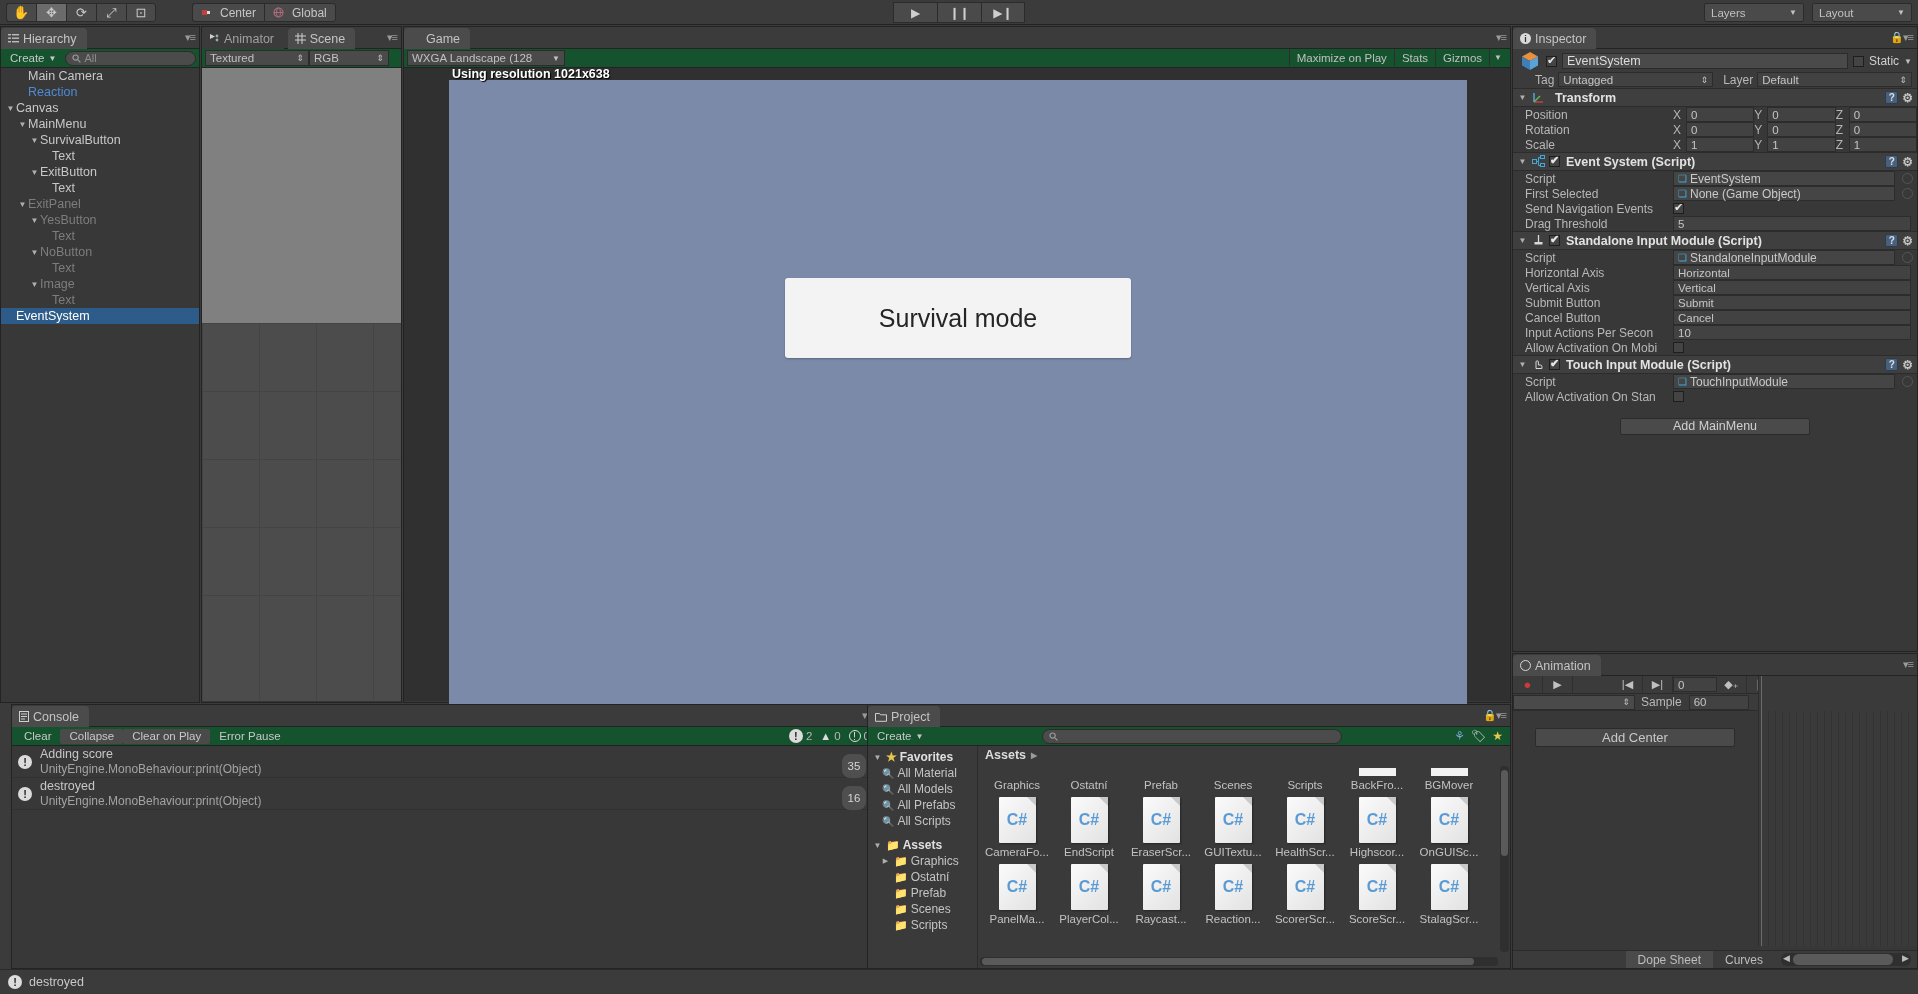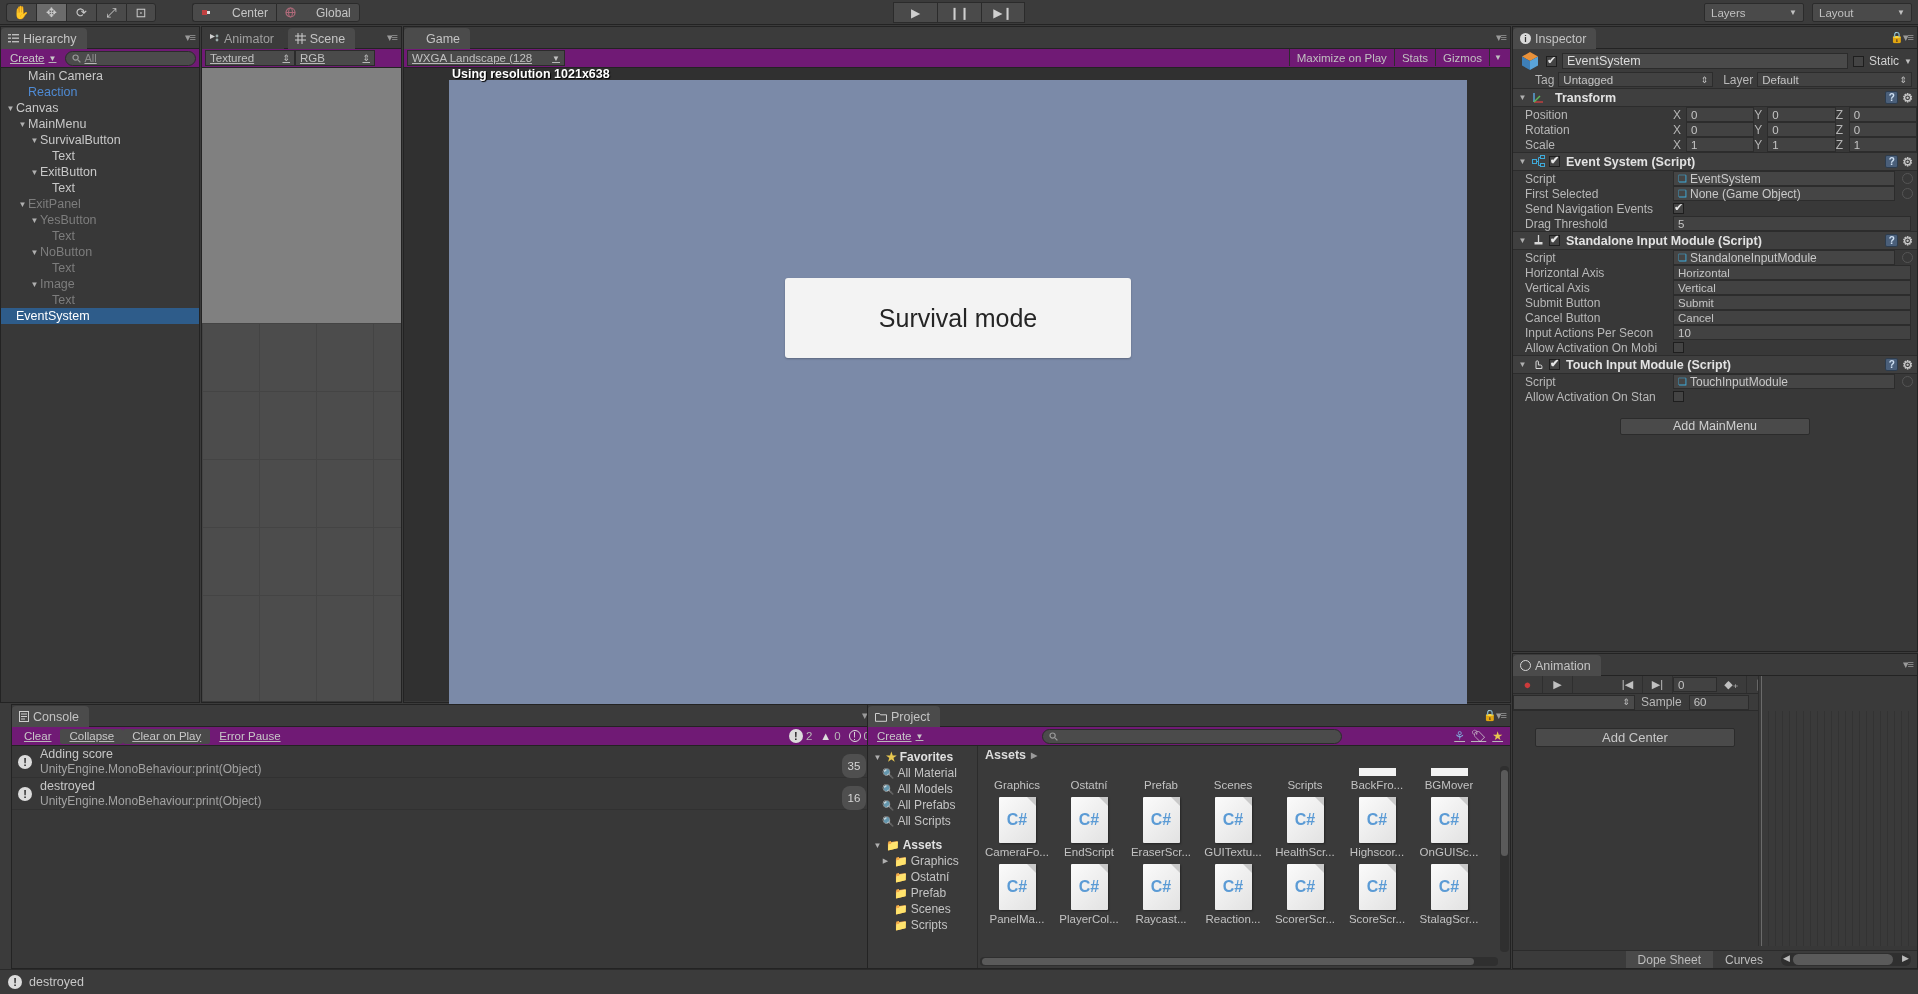--- a/index.html
+++ b/index.html
@@ -17,21 +17,21 @@
   .panel{position:absolute;background:#383838;border:1px solid #232323;}
   .tabbar{height:22px;background:#3b3b3b;position:relative;border-bottom:1px solid #232323;}
   .tab{
     display:inline-flex;align-items:center;gap:4px;height:21px;padding:0 10px 0 7px;
     background:#4b4b4b;color:#c4c4c4;font-size:12.5px;
     border-top-left-radius:4px;border-top-right-radius:4px;
     position:relative;top:1px;
   }
   .tab.inactive{background:#3b3b3b;color:#a0a0a0;}
   .tabmenu{position:absolute;right:4px;top:4px;color:#9a9a9a;font-size:11px;letter-spacing:-1px;}
-  .toolrow{height:19px;background:#701a75;display:flex;align-items:center;gap:3px;padding:0 3px;border-bottom:1px solid #232323;text-decoration:underline;}
+  .toolrow{height:19px;background:#14532d;display:flex;align-items:center;gap:3px;padding:0 3px;border-bottom:1px solid #232323;}
   .btn{
     background:#4a4a4a;border:1px solid #2b2b2b;border-radius:2px;
     color:#c8c8c8;font-size:11.5px;height:15px;line-height:13px;padding:0 6px;display:inline-flex;align-items:center;
   }
   .btn.flat{background:transparent;border:none;}
   .drop{background:#4a4a4a;border:1px solid #2b2b2b;border-radius:2px;color:#c1c1c1;
         font-size:11.5px;height:16px;display:inline-flex;align-items:center;padding:0 4px;gap:20px;}
   .field{background:#424242;border:1px solid #2c2c2c;height:15px;color:#c5c5c5;font-size:11.5px;
         display:flex;align-items:center;padding:0 4px;}
   .chk{width:11px;height:11px;background:#444;border:1px solid #1e1e1e;display:inline-block;position:relative;}
@@ -40,21 +40,21 @@
   
   #toolbar{position:absolute;left:0;top:0;width:1918px;height:25px;background:#3b3b3b;border-bottom:1px solid #232323;}
   .tool-group{position:absolute;top:3px;display:flex;background:#3b3b3b;}
   .tbtn{width:30px;height:19px;background:#4a4a4a;border:1px solid #2b2b2b;border-right:none;
         display:flex;align-items:center;justify-content:center;color:#c9c9c9;font-size:13px;}
   .tbtn:first-child{border-top-left-radius:3px;border-bottom-left-radius:3px;}
   .tbtn:last-child{border-right:1px solid #2b2b2b;border-top-right-radius:3px;border-bottom-right-radius:3px;}
   .tbtn.sel{background:#6b6b6b;}
   .pivot{position:absolute;left:192px;top:3px;display:flex;}
   .pivot > div{height:19px;background:#4a4a4a;border:1px solid #2b2b2b;display:flex;align-items:center;
-    gap:20px;padding:0 8px;color:#c6c6c6;font-size:12px;}
+    gap:8px;padding:0 8px;color:#c6c6c6;font-size:12px;}
   .pivot > div:first-child{border-right:none;border-top-left-radius:3px;border-bottom-left-radius:3px;}
   .pivot > div:last-child{border-top-right-radius:3px;border-bottom-right-radius:3px;}
   .playgrp{position:absolute;left:50%;transform:translateX(-50%);top:2px;display:flex;}
   .playgrp > div{width:44px;height:21px;background:#4a4a4a;border:1px solid #2b2b2b;border-right:none;
     display:flex;align-items:center;justify-content:center;color:#cfcfcf;font-size:12px;}
   .playgrp > div:last-child{border-right:1px solid #2b2b2b;}
   .rightgrp{position:absolute;right:6px;top:3px;display:flex;gap:8px;}
   .rightgrp .drop{width:100px;height:19px;justify-content:space-between;padding:0 6px;}
 
   
@@ -353,21 +353,21 @@
           <line x1="3" y1="0" x2="3" y2="11" stroke="#cfcfcf" stroke-width="1"></line>
           <line x1="7" y1="0" x2="7" y2="11" stroke="#cfcfcf" stroke-width="1"></line>
           <line x1="0" y1="3" x2="11" y2="3" stroke="#cfcfcf" stroke-width="1"></line>
           <line x1="0" y1="7" x2="11" y2="7" stroke="#cfcfcf" stroke-width="1"></line>
         </svg>
         <span>Scene</span>
       </div>
       <span class="tabmenu">▾≡</span>
     </div>
     <div class="toolrow" style="gap:0;">
-      <div class="drop" style="width:90px;justify-content:space-between;border-radius:0;">
+      <div class="drop" style="width:104px;justify-content:space-between;border-radius:0;">
         <span>Textured</span>
         <span style="font-size:9px;">⇕</span>
       </div>
       <div class="drop" style="width:80px;justify-content:space-between;border-radius:0;">
         <span>RGB</span>
         <span style="font-size:9px;">⇕</span>
       </div>
     </div>
     <div class="canvas"></div>
     <div class="rest" id="sceneGrid">

